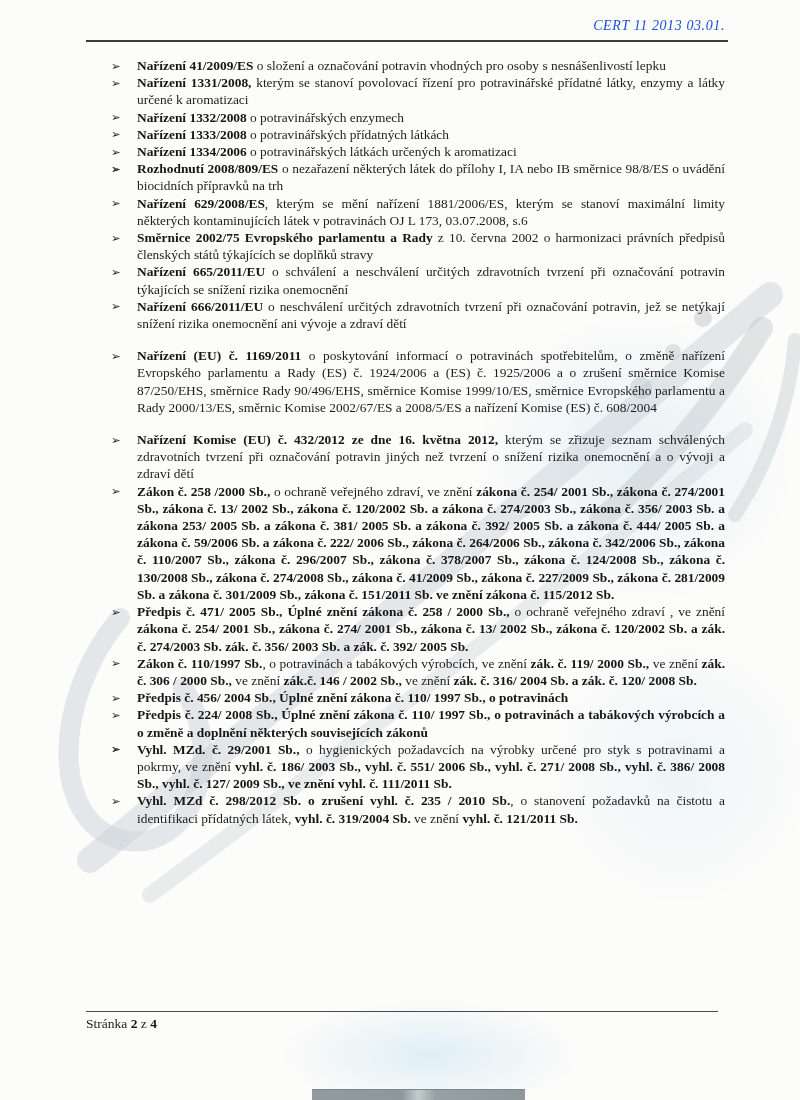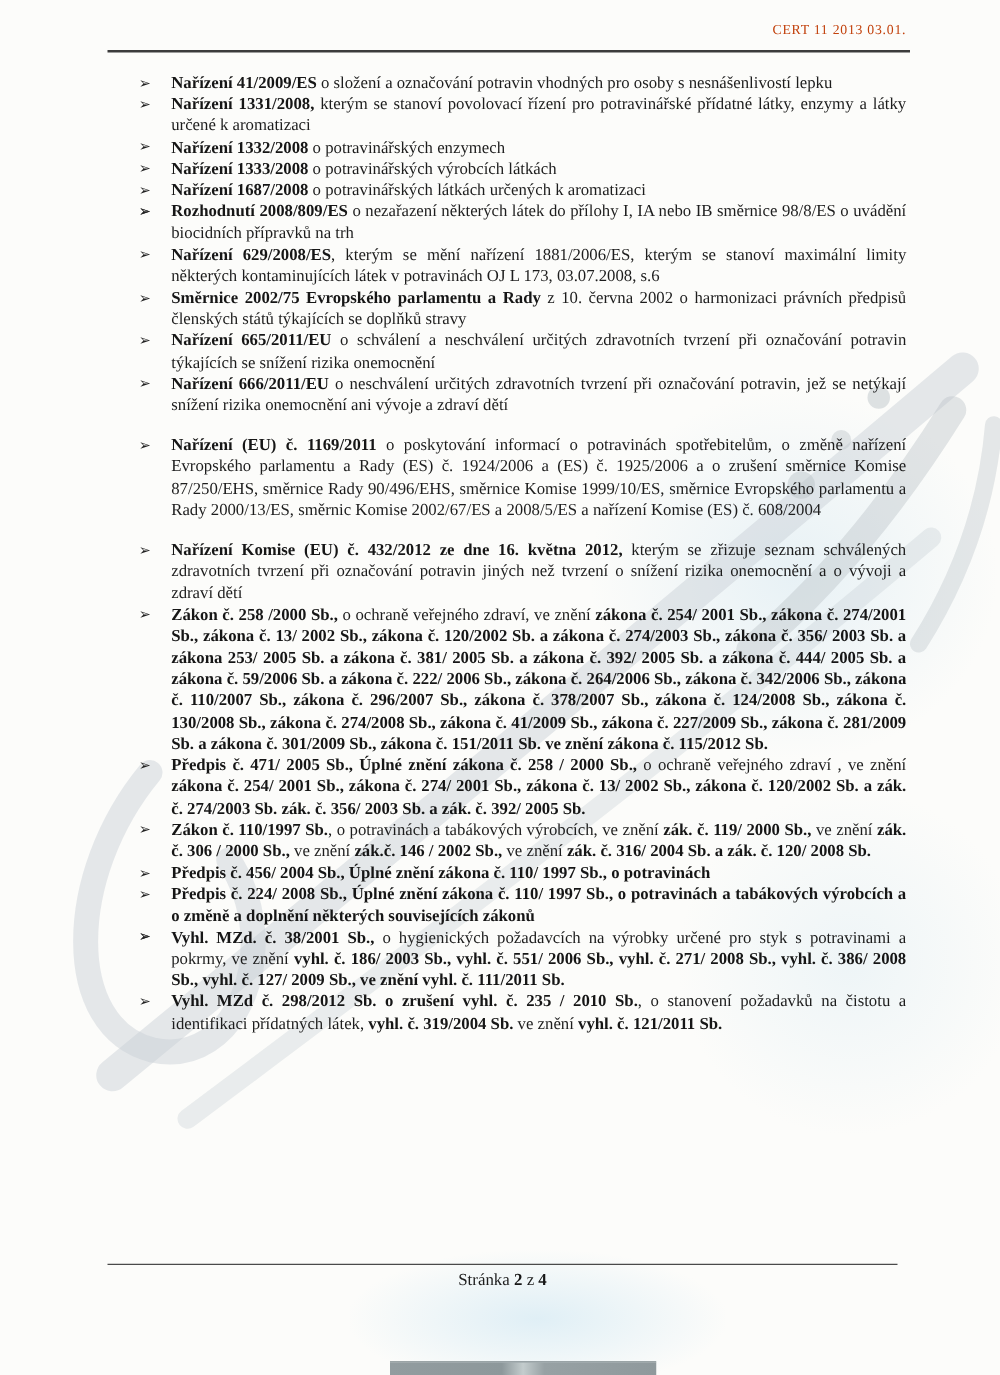--- a/index.html
+++ b/index.html
@@ -8,22 +8,22 @@
     width:800px; height:1100px;
     margin:0 auto;
     background:#fcfcfa;
     font-family:"Liberation Serif", serif;
     color:#1d1d1d;
     overflow:hidden;
   }
   
   .doc-code {
     position:absolute; top:18px; right:75px;
-    font-size:11px; letter-spacing:0.6px;
-    color:#c2410c;
+    font-style:italic; font-size:14px; letter-spacing:0.6px;
+    color:#1d4ed8;
   }
   .header-rule {
     position:absolute; top:40px; left:86px; right:72px;
     border-top:2px solid #3c3c3c;
   }
   
   ul.reg-list {
     position:absolute; top:57px; left:88px; width:637px;
     margin:0; padding:0; list-style:none;
   }
@@ -42,21 +42,21 @@
     font-size:11.5px; color:#222;
   }
   .b { font-weight:bold; color:#161616; }
   
   .footer-rule {
     position:absolute; top:1011px; left:86px; right:82px;
     border-top:1.5px solid #4a4a4a;
   }
   .page-number {
     position:absolute; top:1016px; left:86px; right:82px;
-    text-align:center; font-size:13.5px;
+    font-size:13.5px;
   }
   
   .watermark { position:absolute; left:0; top:0; pointer-events:none; }
   .tint { position:absolute; pointer-events:none; }
   .tint1 { left:470px; top:310px; width:330px; height:300px;
     background:radial-gradient(ellipse at center, rgba(198,224,238,0.38), rgba(198,224,238,0) 70%); }
   .tint2 { left:540px; top:630px; width:280px; height:280px;
     background:radial-gradient(ellipse at center, rgba(205,228,240,0.30), rgba(205,228,240,0) 70%); }
   .tint3 { left:280px; top:1000px; width:300px; height:110px;
     background:radial-gradient(ellipse at center, rgba(200,228,242,0.55), rgba(200,228,242,0) 72%); }
@@ -90,37 +90,37 @@
     </g>
   </svg>
 
   <div class="doc-code">CERT 11 2013 03.01.</div>
   <div class="header-rule"></div>
 
   <ul class="reg-list" id="reg-list">
       <li><span class="bullet">➢</span><span><span class="b">Nařízení 41/2009/ES</span><span> o složení a označování potravin vhodných pro osoby s nesnášenlivostí lepku</span></span></li>
       <li><span class="bullet">➢</span><span><span class="b">Nařízení 1331/2008,</span><span> kterým se stanoví povolovací řízení pro potravinářské přídatné látky, enzymy a látky určené k aromatizaci</span></span></li>
       <li><span class="bullet">➢</span><span><span class="b">Nařízení 1332/2008</span><span> o potravinářských enzymech</span></span></li>
-      <li><span class="bullet">➢</span><span><span class="b">Nařízení 1333/2008</span><span> o potravinářských výrobcích látkách</span></span></li>
-      <li><span class="bullet">➢</span><span><span class="b">Nařízení 1687/2008</span><span> o potravinářských látkách určených k aromatizaci</span></span></li>
+      <li><span class="bullet">➢</span><span><span class="b">Nařízení 1333/2008</span><span> o potravinářských přídatných látkách</span></span></li>
+      <li><span class="bullet">➢</span><span><span class="b">Nařízení 1334/2006</span><span> o potravinářských látkách určených k aromatizaci</span></span></li>
       <li><span class="bullet">➢</span></li>
       <li><span class="bullet">➢</span><span><span class="b">Rozhodnutí 2008/809/ES</span><span> o nezařazení některých látek do přílohy I, IA nebo IB směrnice 98/8/ES o uvádění biocidních přípravků na trh</span></span></li>
       <li><span class="bullet">➢</span><span><span class="b">Nařízení 629/2008/ES</span><span>, kterým se mění nařízení 1881/2006/ES, kterým se stanoví maximální limity některých kontaminujících látek v potravinách OJ L 173, 03.07.2008, s.6</span></span></li>
       <li><span class="bullet">➢</span><span><span class="b">Směrnice 2002/75 Evropského parlamentu a Rady</span><span> z 10. června 2002 o harmonizaci právních předpisů členských států týkajících se doplňků stravy</span></span></li>
       <li><span class="bullet">➢</span><span><span class="b">Nařízení 665/2011/EU</span><span> o schválení a neschválení určitých zdravotních tvrzení při označování potravin týkajících se snížení rizika onemocnění</span></span></li>
       <li><span class="bullet">➢</span><span><span class="b">Nařízení 666/2011/EU</span><span> o neschválení určitých zdravotních tvrzení při označování potravin, jež se netýkají snížení rizika onemocnění ani vývoje a zdraví dětí</span></span></li>
       <li class="gap"><span class="bullet">➢</span><span><span class="b">Nařízení (EU) č. 1169/2011</span><span> o poskytování informací o potravinách spotřebitelům, o změně nařízení Evropského parlamentu a Rady (ES) č. 1924/2006 a (ES) č. 1925/2006 a o zrušení směrnice Komise 87/250/EHS, směrnice Rady 90/496/EHS, směrnice Komise 1999/10/ES, směrnice Evropského parlamentu a Rady 2000/13/ES, směrnic Komise 2002/67/ES a 2008/5/ES a nařízení Komise (ES) č. 608/2004</span></span></li>
       <li class="gap"><span class="bullet">➢</span><span><span class="b">Nařízení Komise (EU) č. 432/2012  ze dne 16. května 2012,</span><span> kterým se zřizuje seznam schválených zdravotních tvrzení při označování potravin jiných než tvrzení o snížení rizika onemocnění a o vývoji a zdraví dětí</span></span></li>
       <li><span class="bullet">➢</span><span><span class="b">Zákon č. 258 /2000 Sb.,</span><span> o ochraně veřejného zdraví, ve znění </span><span class="b">zákona č. 254/ 2001 Sb., zákona č. 274/2001 Sb., zákona č. 13/ 2002 Sb., zákona č. 120/2002 Sb. a zákona č. 274/2003 Sb., zákona č. 356/ 2003 Sb. a zákona 253/ 2005 Sb. a zákona č. 381/ 2005 Sb. a zákona č. 392/ 2005 Sb. a zákona č. 444/ 2005 Sb. a zákona č. 59/2006 Sb. a zákona č. 222/ 2006 Sb., zákona č. 264/2006 Sb., zákona č. 342/2006 Sb., zákona č. 110/2007 Sb., zákona č. 296/2007 Sb., zákona č. 378/2007 Sb., zákona č. 124/2008 Sb., zákona č. 130/2008 Sb., zákona č. 274/2008 Sb., zákona č. 41/2009 Sb., zákona č. 227/2009 Sb., zákona č. 281/2009 Sb. a zákona č. 301/2009 Sb., zákona č. 151/2011 Sb. ve znění zákona č. 115/2012 Sb.</span></span></li>
       <li><span class="bullet">➢</span><span><span class="b">Předpis č. 471/ 2005 Sb., Úplné znění zákona č. 258 / 2000 Sb.,</span><span> o ochraně veřejného zdraví , ve znění </span><span class="b">zákona č. 254/ 2001 Sb., zákona č. 274/ 2001 Sb., zákona č. 13/ 2002 Sb., zákona č. 120/2002 Sb. a zák. č. 274/2003 Sb. zák. č. 356/ 2003 Sb. a zák. č. 392/ 2005 Sb.</span></span></li>
       <li><span class="bullet">➢</span><span><span class="b">Zákon č. 110/1997 Sb.</span><span>, o potravinách a tabákových výrobcích, ve znění </span><span class="b">zák. č. 119/ 2000 Sb.,</span><span> ve znění </span><span class="b">zák. č. 306 / 2000 Sb.,</span><span> ve znění </span><span class="b">zák.č. 146 / 2002 Sb.,</span><span> ve znění </span><span class="b">zák. č. 316/ 2004 Sb. a zák. č. 120/ 2008 Sb.</span></span></li>
       <li><span class="bullet">➢</span><span><span class="b">Předpis č. 456/ 2004 Sb., Úplné znění zákona č. 110/ 1997 Sb., o potravinách</span></span></li>
       <li><span class="bullet">➢</span><span><span class="b">Předpis č. 224/ 2008 Sb., Úplné znění zákona č. 110/ 1997 Sb., o potravinách a tabákových výrobcích a o změně a doplnění některých souvisejících zákonů</span></span></li>
       <li><span class="bullet">➢</span></li>
-      <li><span class="bullet">➢</span><span><span class="b">Vyhl. MZd. č. 38/2001 Sb.,</span><span> o hygienických požadavcích na výrobky určené pro styk s potravinami a pokrmy, ve znění </span><span class="b">vyhl. č. 186/ 2003 Sb., vyhl. č. 551/ 2006 Sb., vyhl. č. 271/ 2008 Sb., vyhl. č. 386/ 2008 Sb., vyhl. č. 127/ 2009 Sb., ve znění vyhl. č. 111/2011 Sb.</span></span></li>
+      <li><span class="bullet">➢</span><span><span class="b">Vyhl. MZd. č. 29/2001 Sb.,</span><span> o hygienických požadavcích na výrobky určené pro styk s potravinami a pokrmy, ve znění </span><span class="b">vyhl. č. 186/ 2003 Sb., vyhl. č. 551/ 2006 Sb., vyhl. č. 271/ 2008 Sb., vyhl. č. 386/ 2008 Sb., vyhl. č. 127/ 2009 Sb., ve znění vyhl. č. 111/2011 Sb.</span></span></li>
       <li><span class="bullet">➢</span><span><span class="b">Vyhl. MZd č. 298/2012 Sb. o zrušení vyhl. č. 235 / 2010 Sb.</span><span>, o stanovení požadavků na čistotu a identifikaci přídatných látek, </span><span class="b">vyhl. č. 319/2004 Sb.</span><span> ve znění </span><span class="b">vyhl. č. 121/2011 Sb.</span></span></li>
     </ul>
 
   <div class="footer-rule"></div>
   <div class="page-number" id="page-number"><span>Stránka </span><span class="b">2</span><span> z </span><span class="b">4</span></div>
 
   <div class="scan-artifact"></div>
 </div>
 
 </body></html>

